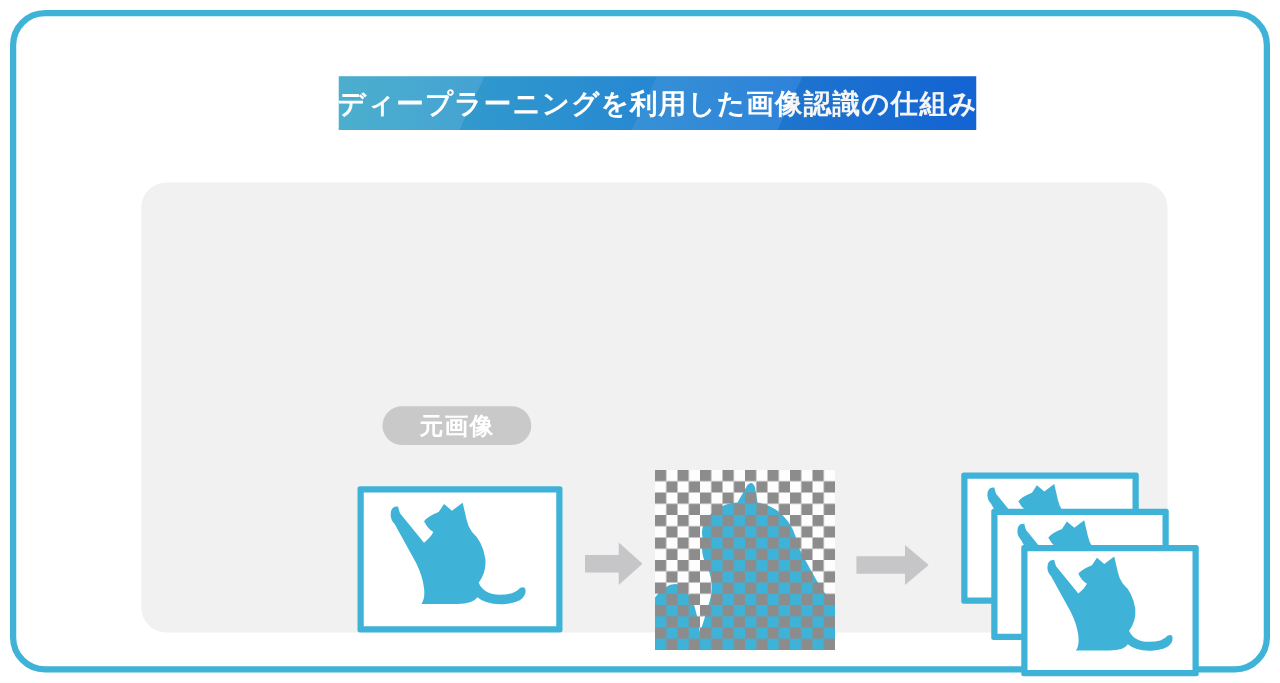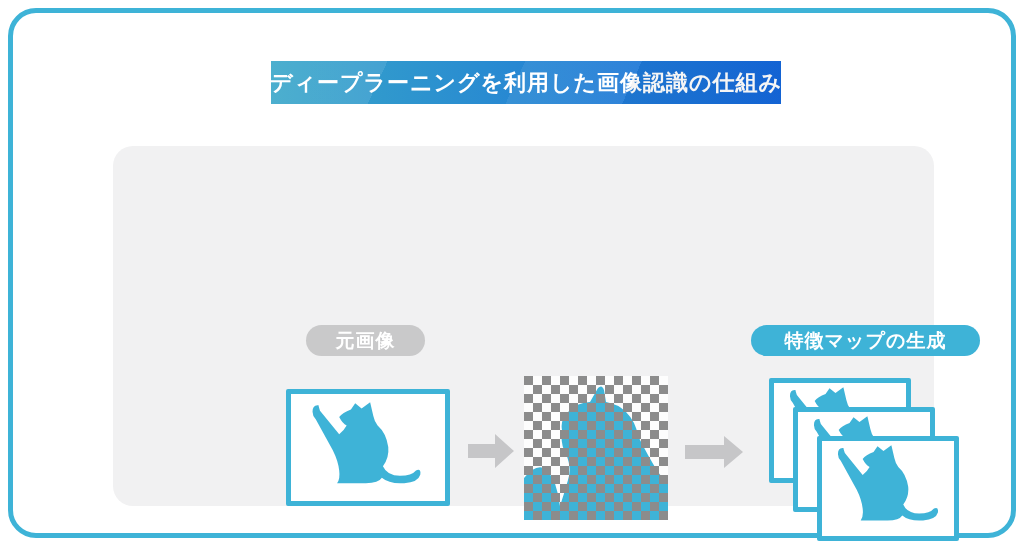--- a/index.html
+++ b/index.html
@@ -95,23 +95,20 @@
     <div class="banner">
       <span class="banner-text">ディープラーニングを利用した画像認識の仕組み</span>
     </div>
 
     <div class="panel">
 
       <div class="pill pill-original">
         <span>元画像</span>
       </div>
 
-      <div class="pill pill-feature">
-        <span>特徴マップの生成</span>
-      </div>
 
       <div class="cat-box">
         <svg class="cat" viewBox="0 0 120 90" preserveAspectRatio="xMidYMax meet">
           <use href="#cat-sil"></use>
         </svg>
       </div>
 
       <svg class="arrow arrow-1" viewBox="0 0 46 34">
         <polygon points="0,10 27,10 27,0 46,17 27,34 27,24 0,24"></polygon>
       </svg>

